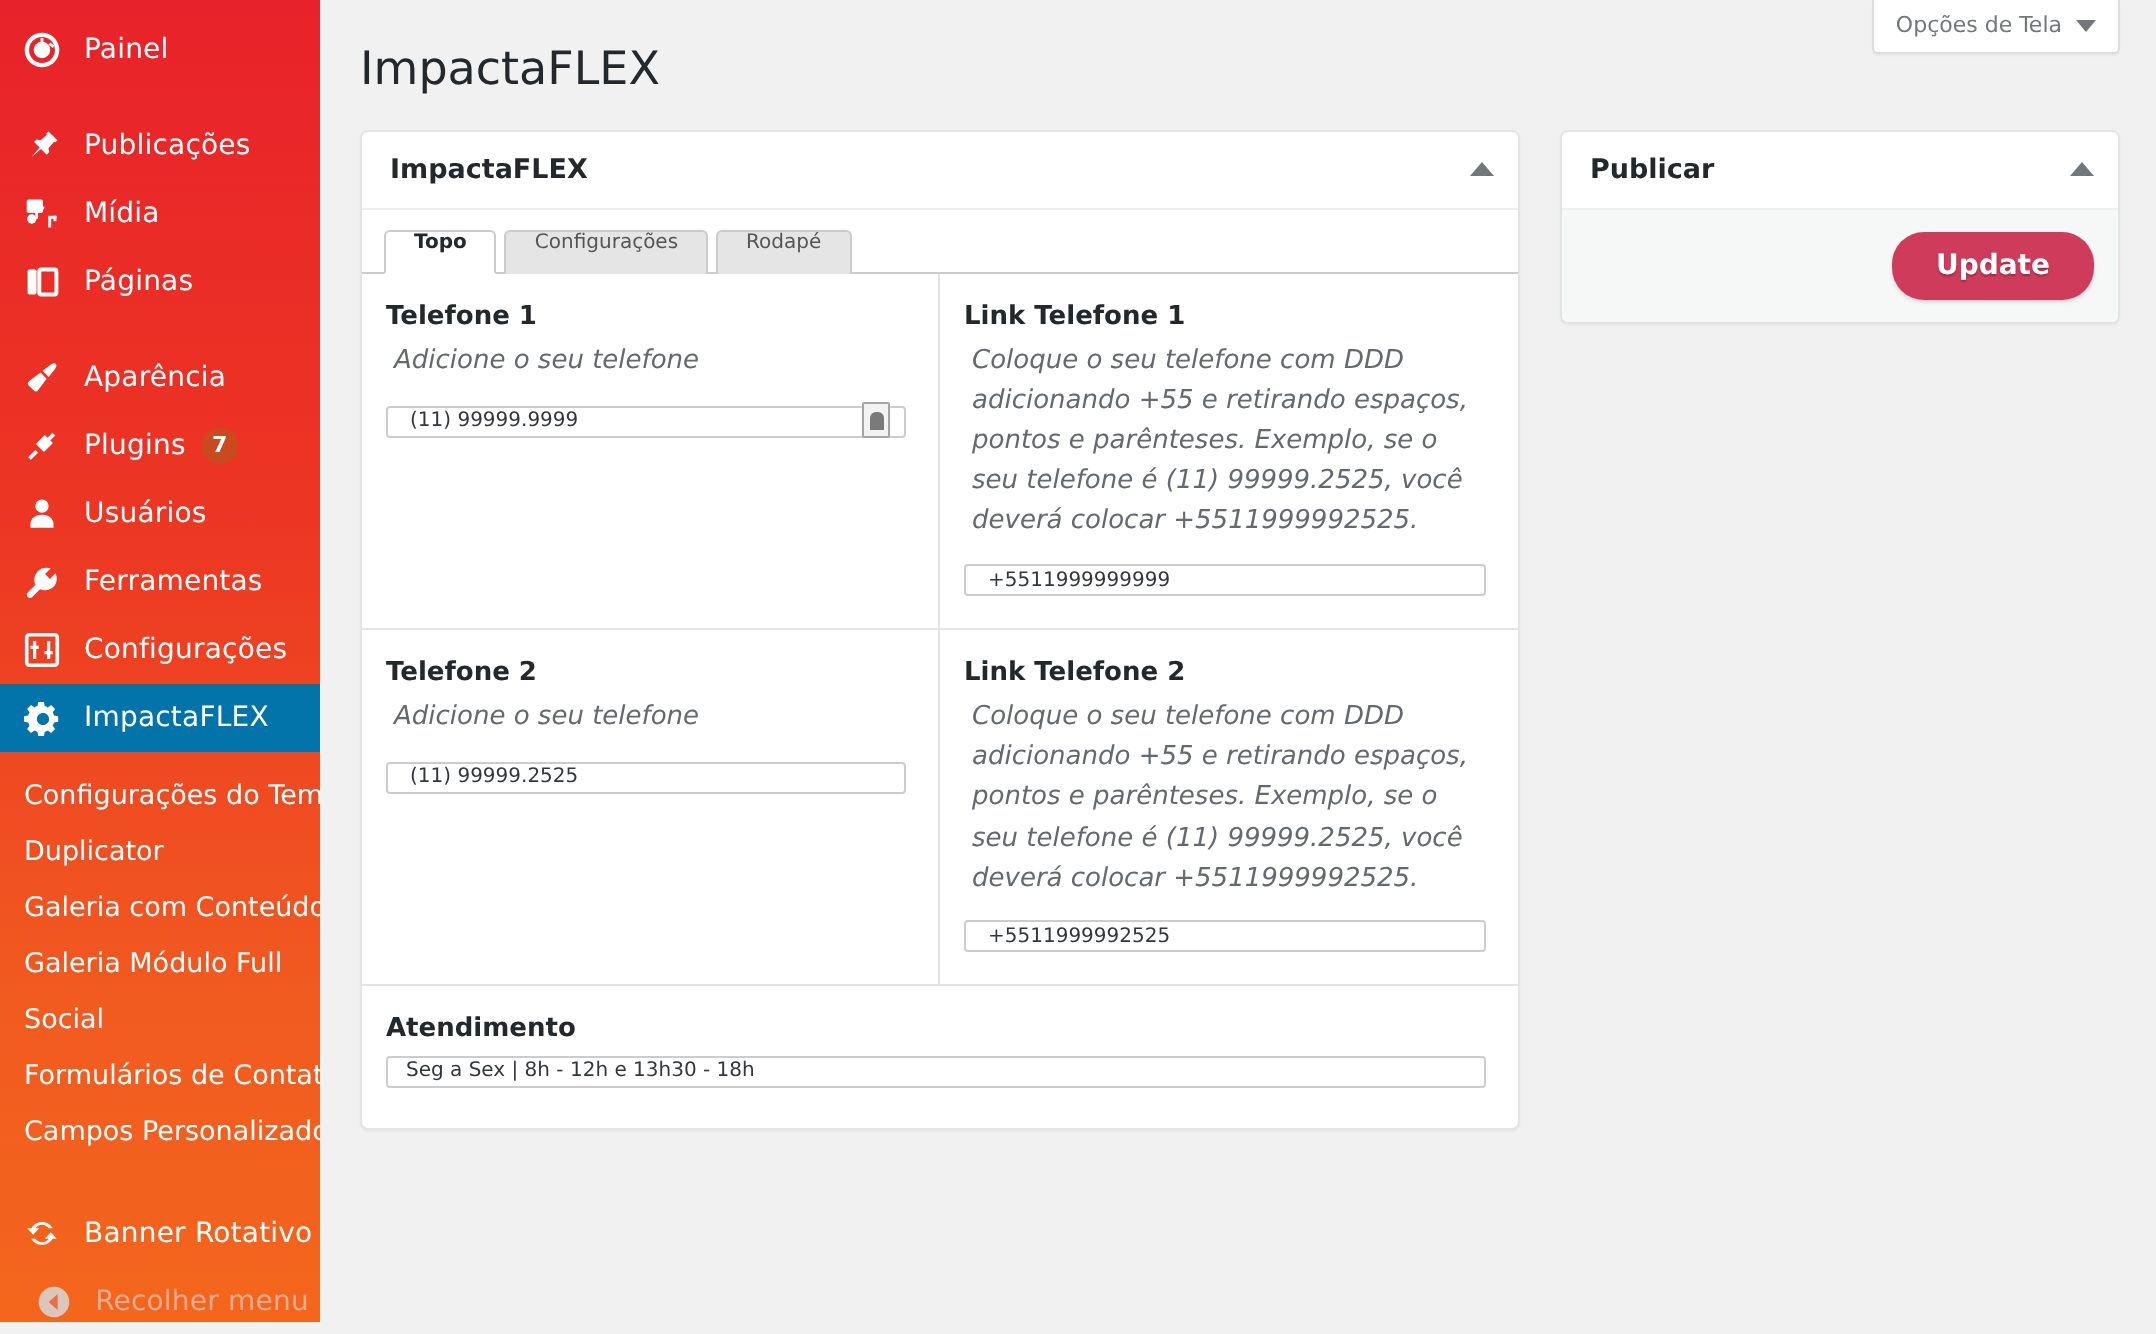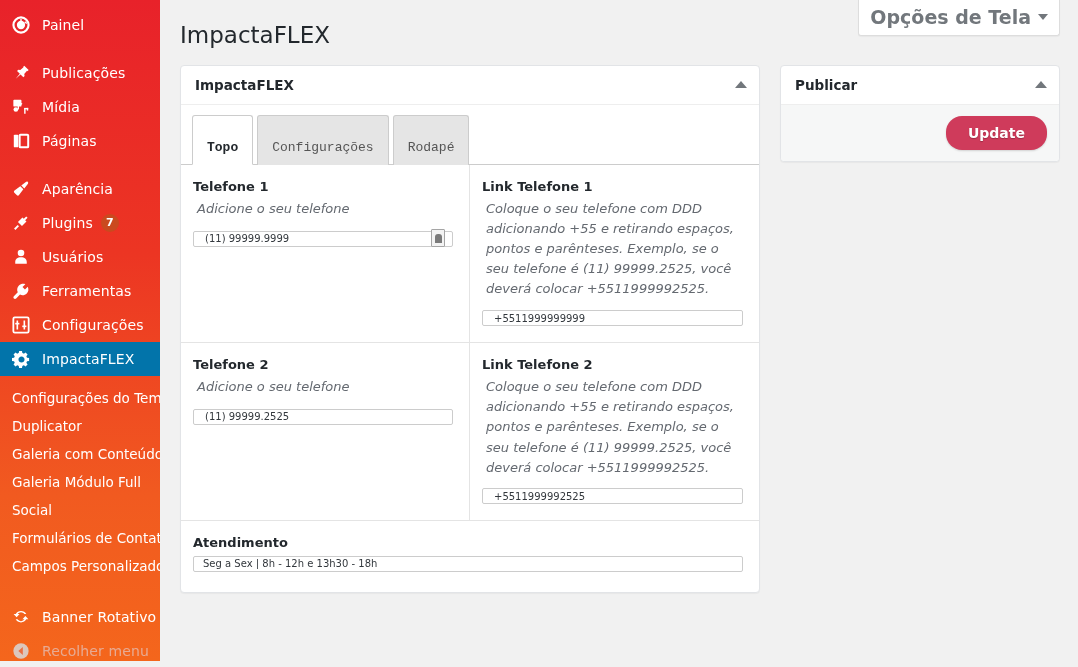--- a/index.html
+++ b/index.html
@@ -72,21 +72,21 @@
   }
   .submenu { padding: 8px 0 6px 0; }
   .submenu-item {
     display: block;
     padding: 6px 0 6px 12px;
     font-size: 13.5px;
     color: #fff;
     white-space: nowrap;
     cursor: pointer;
   }
-  .collapse-item { color: #e5b7a8; opacity: .85; }
+  .collapse-item { color: #e5b7a8; opacity: .85; justify-content: center; }
   .collapse-item .ico circle { fill: #d8d8d8; }
 
   
   #main {
     flex: 1 1 auto;
     position: relative;
     height: 667px;
     background: #f1f1f1;
     padding: 0 20px;
   }
@@ -95,26 +95,25 @@
     top: 0; right: 20px;
     z-index: 5;
   }
   #screen-options {
     background: #fff;
     border: 1px solid #ddd;
     border-top: none;
     border-radius: 0 0 3px 3px;
     box-shadow: 0 1px 1px rgba(0,0,0,.04);
     padding: 6px 11px 7px 11px;
-    font-size: 19px;
+    font-size: 11px;
     color: #72777c;
     cursor: pointer;
     display: flex; align-items: center; gap: 7px;
     white-space: nowrap;
-    font-weight: bold;
   }
   .caret-down {
     width: 0; height: 0;
     border-left: 5px solid transparent;
     border-right: 5px solid transparent;
     border-top: 6px solid #72777c;
   }
   #page-title {
     font-size: 23px;
     font-weight: normal;
@@ -153,31 +152,30 @@
 
   
   .tabs-row {
     display: flex;
     padding: 10px 11px 0 11px;
     border-bottom: 1px solid #ccc;
     background: #fff;
     gap: 4px;
   }
   .tab {
-    padding: 24px 14px 9px 14px;
-    font-size: 13px;
+    padding: 0 14px 9px 14px;
+    font-size: 10px;
     color: #555;
     background: #e5e5e5;
     border: 1px solid #ccc;
     border-bottom: none;
     border-radius: 3px 3px 0 0;
     margin-bottom: -1px;
     cursor: pointer;
     white-space: nowrap;
-    font-family: Liberation Mono, monospace;
   }
   .tab.active {
     background: #fff;
     color: #23282d;
     font-weight: bold;
     border-bottom: 1px solid #fff;
   }
 
   
   .field-grid { display: flex; flex-wrap: wrap; }

